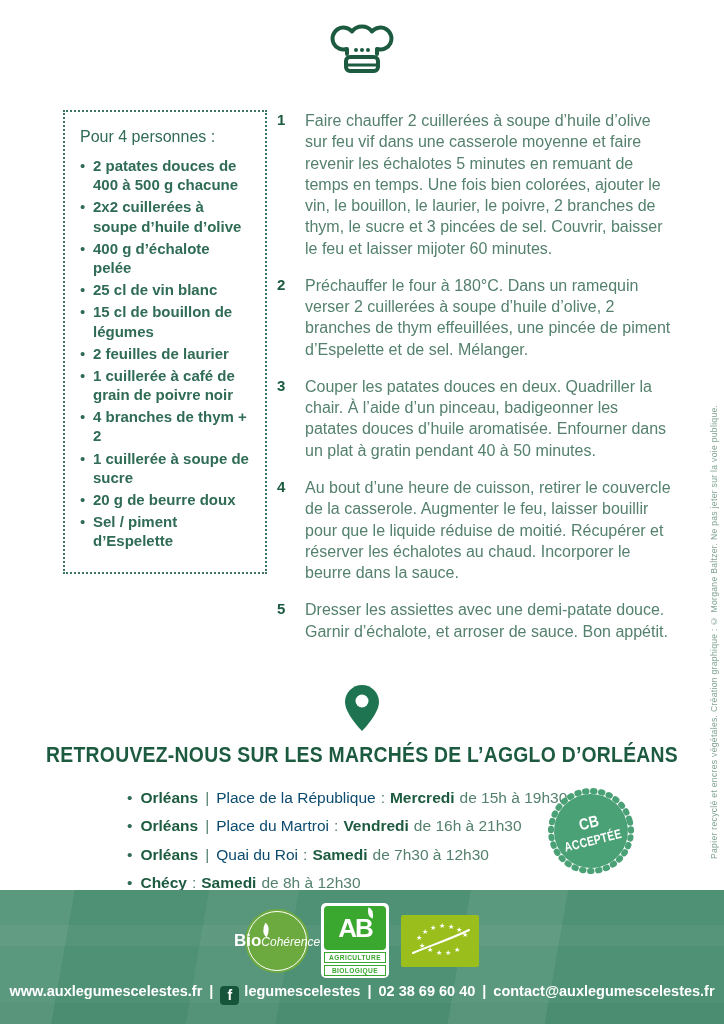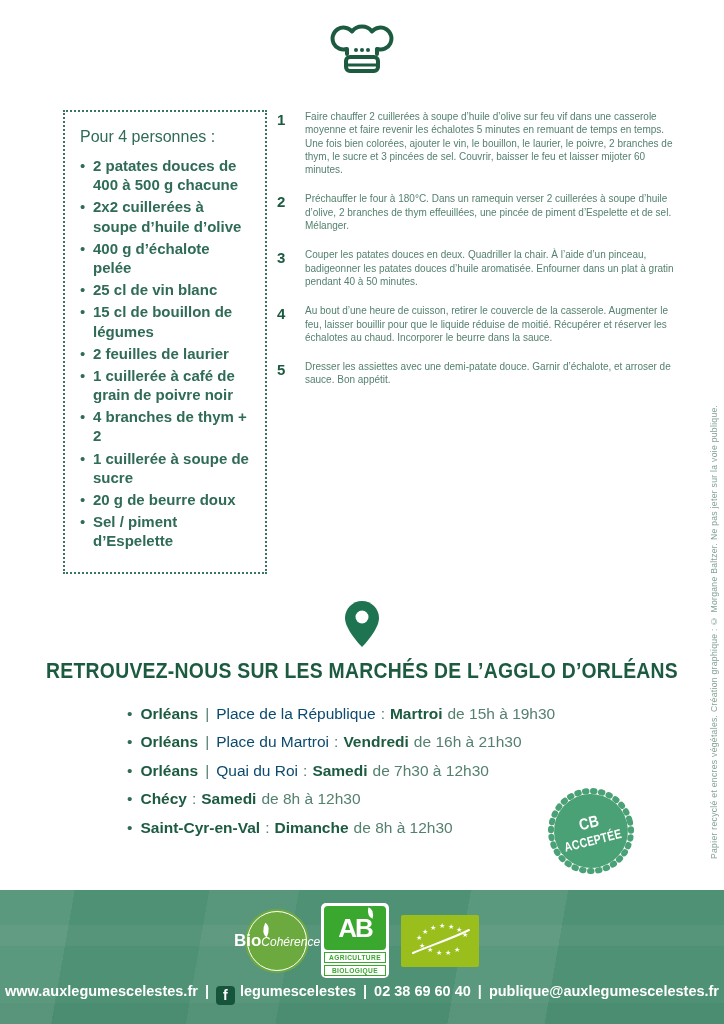--- a/index.html
+++ b/index.html
@@ -23,21 +23,21 @@
     width:170px;flex:none;border:2px dotted #3a7560;padding:14px 15px 18px 15px;
   }
   .ing-heading{font-size:16px;color:#2f6b55;margin:2px 0 10px 0;}
   .ing-list{list-style:none;margin:0;padding:0;}
   .ing-item{display:flex;margin:0 0 3px 0;}
   .ing-bullet{flex:none;width:13px;color:#2f6b55;font-size:15px;line-height:1.28;}
   .ing-text{flex:1;font-size:15px;font-weight:700;color:#2f6b55;line-height:1.28;}
   .steps{flex:1;margin-left:10px;}
   .step{display:flex;margin:0 0 16px 0;}
   .step-num{flex:none;width:28px;font-size:15px;font-weight:700;color:#1d5b41;line-height:1.3;}
-  .step-text{flex:1;max-width:378px;font-size:10px;color:#54806d;line-height:1.33;}
+  .step-text{flex:1;max-width:378px;font-size:16px;color:#54806d;line-height:1.33;}
   
   .mid{ text-align:center;margin-top:26px;}
   .h2{text-align:center;margin-top:6px;}
   .h2 .cond{
     display:inline-block;transform:scaleX(.88);transform-origin:center;
     font-size:22px;font-weight:700;color:#1d5b41;letter-spacing:.3px;white-space:nowrap;
   }
   .markets{margin:16px 0 0 127px;}
   .m-row{font-size:15.5px;line-height:28.5px;white-space:nowrap;}
   .m-bullet{color:#2f6b55;margin-right:8px;}
@@ -201,21 +201,21 @@
     <path d="M19 1 C9.6 1 2 8.6 2 18 C2 30 19 47 19 47 C19 47 36 30 36 18 C36 8.6 28.4 1 19 1 Z" fill="#1e7450"></path>
     <circle cx="19" cy="17" r="6.5" fill="#ffffff"></circle>
   </svg>
   <div class="h2">
     <span class="cond">RETROUVEZ-NOUS SUR LES MARCHÉS DE L’AGGLO D’ORLÉANS</span>
   </div>
 </div>
 
 <div class="markets">
   <div class="m-row">
-    <span class="m-bullet">•</span><span class="m-city">Orléans</span><span class="m-pipe">|</span><span class="m-place">Place de la République</span><span class="m-colon">:</span><span class="m-day">Martroi</span><span class="m-time">de 15h à 19h30</span>
+    <span class="m-bullet">•</span><span class="m-city">Orléans</span><span class="m-pipe">|</span><span class="m-place">Place de la République</span><span class="m-colon">:</span><span class="m-day">Mercredi</span><span class="m-time">de 15h à 19h30</span>
   </div>
   <div class="m-row">
     <span class="m-bullet">•</span><span class="m-city">Orléans</span><span class="m-pipe">|</span><span class="m-place">Place du Martroi</span><span class="m-colon">:</span><span class="m-day">Vendredi</span><span class="m-time">de 16h à 21h30</span>
   </div>
   <div class="m-row">
     <span class="m-bullet">•</span><span class="m-city">Orléans</span><span class="m-pipe">|</span><span class="m-place">Quai du Roi</span><span class="m-colon">:</span><span class="m-day">Samedi</span><span class="m-time">de 7h30 à 12h30</span>
   </div>
   <div class="m-row">
     <span class="m-bullet">•</span><span class="m-city">Chécy</span><span class="m-colon">:</span><span class="m-day">Samedi</span><span class="m-time">de 8h à 12h30</span>
   </div>
@@ -270,15 +270,15 @@
           <text x="26" y="37">★</text>
         <text x="35" y="40">★</text>
           <text x="44" y="40">★</text>
           <text x="53" y="37">★</text>
       </g>
     </svg>
 
   </div>
 
   <div class="contact-line">
-    <span>www.auxlegumescelestes.fr</span><span class="sep">|</span><span class="fb-icon">f</span><span>legumescelestes</span><span class="sep">|</span><span>02 38 69 60 40</span><span class="sep">|</span><span>publique@auxlegumescelestes.fr</span>
+    <span>www.auxlegumescelestes.fr</span><span class="sep">|</span><span class="fb-icon">f</span><span>legumescelestes</span><span class="sep">|</span><span>02 38 69 60 40</span><span class="sep">|</span><span>contact@auxlegumescelestes.fr</span>
   </div>
 </div>
 
 </body></html>

